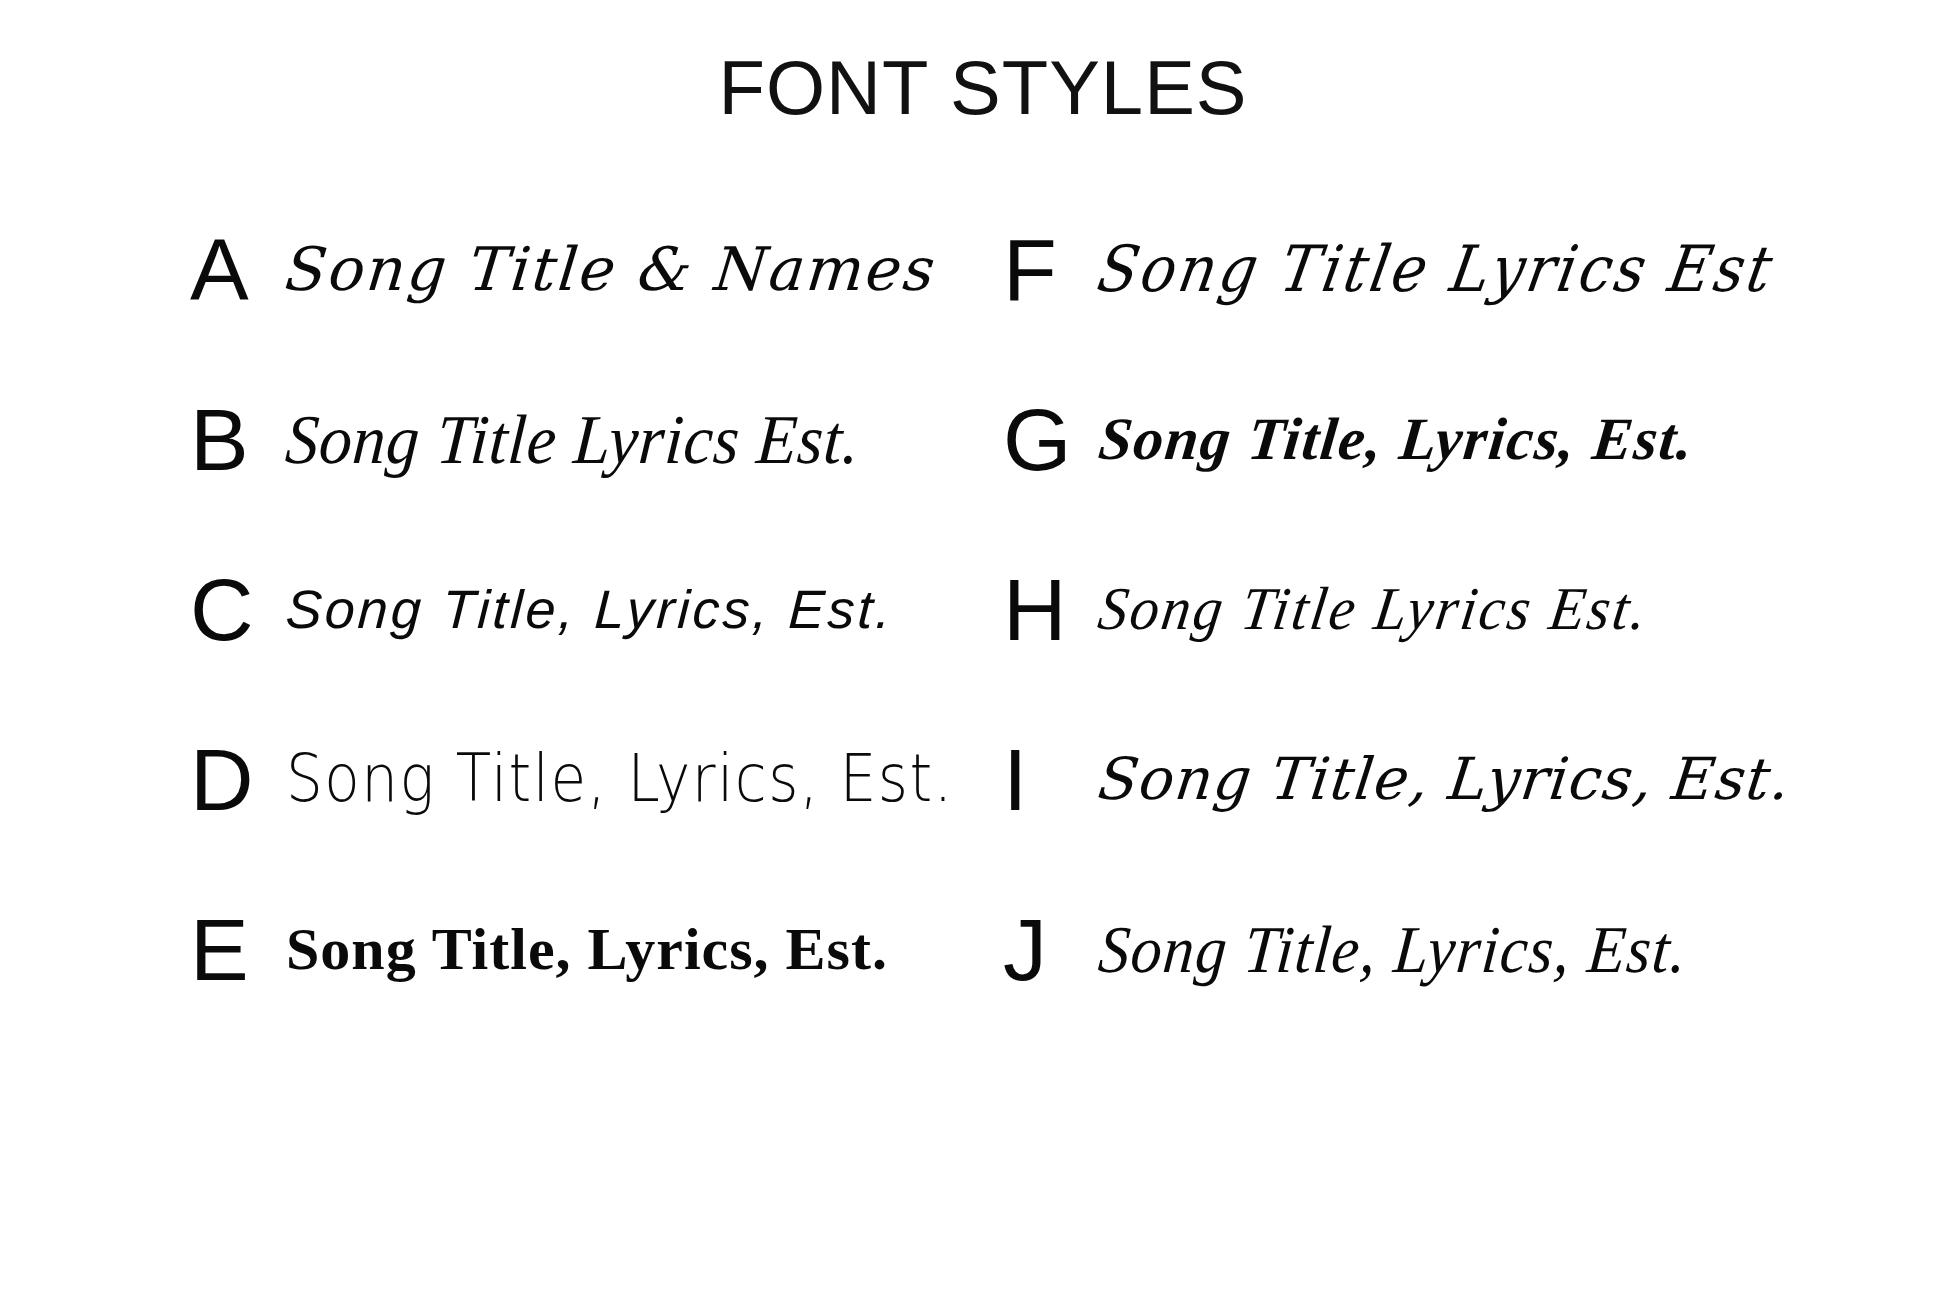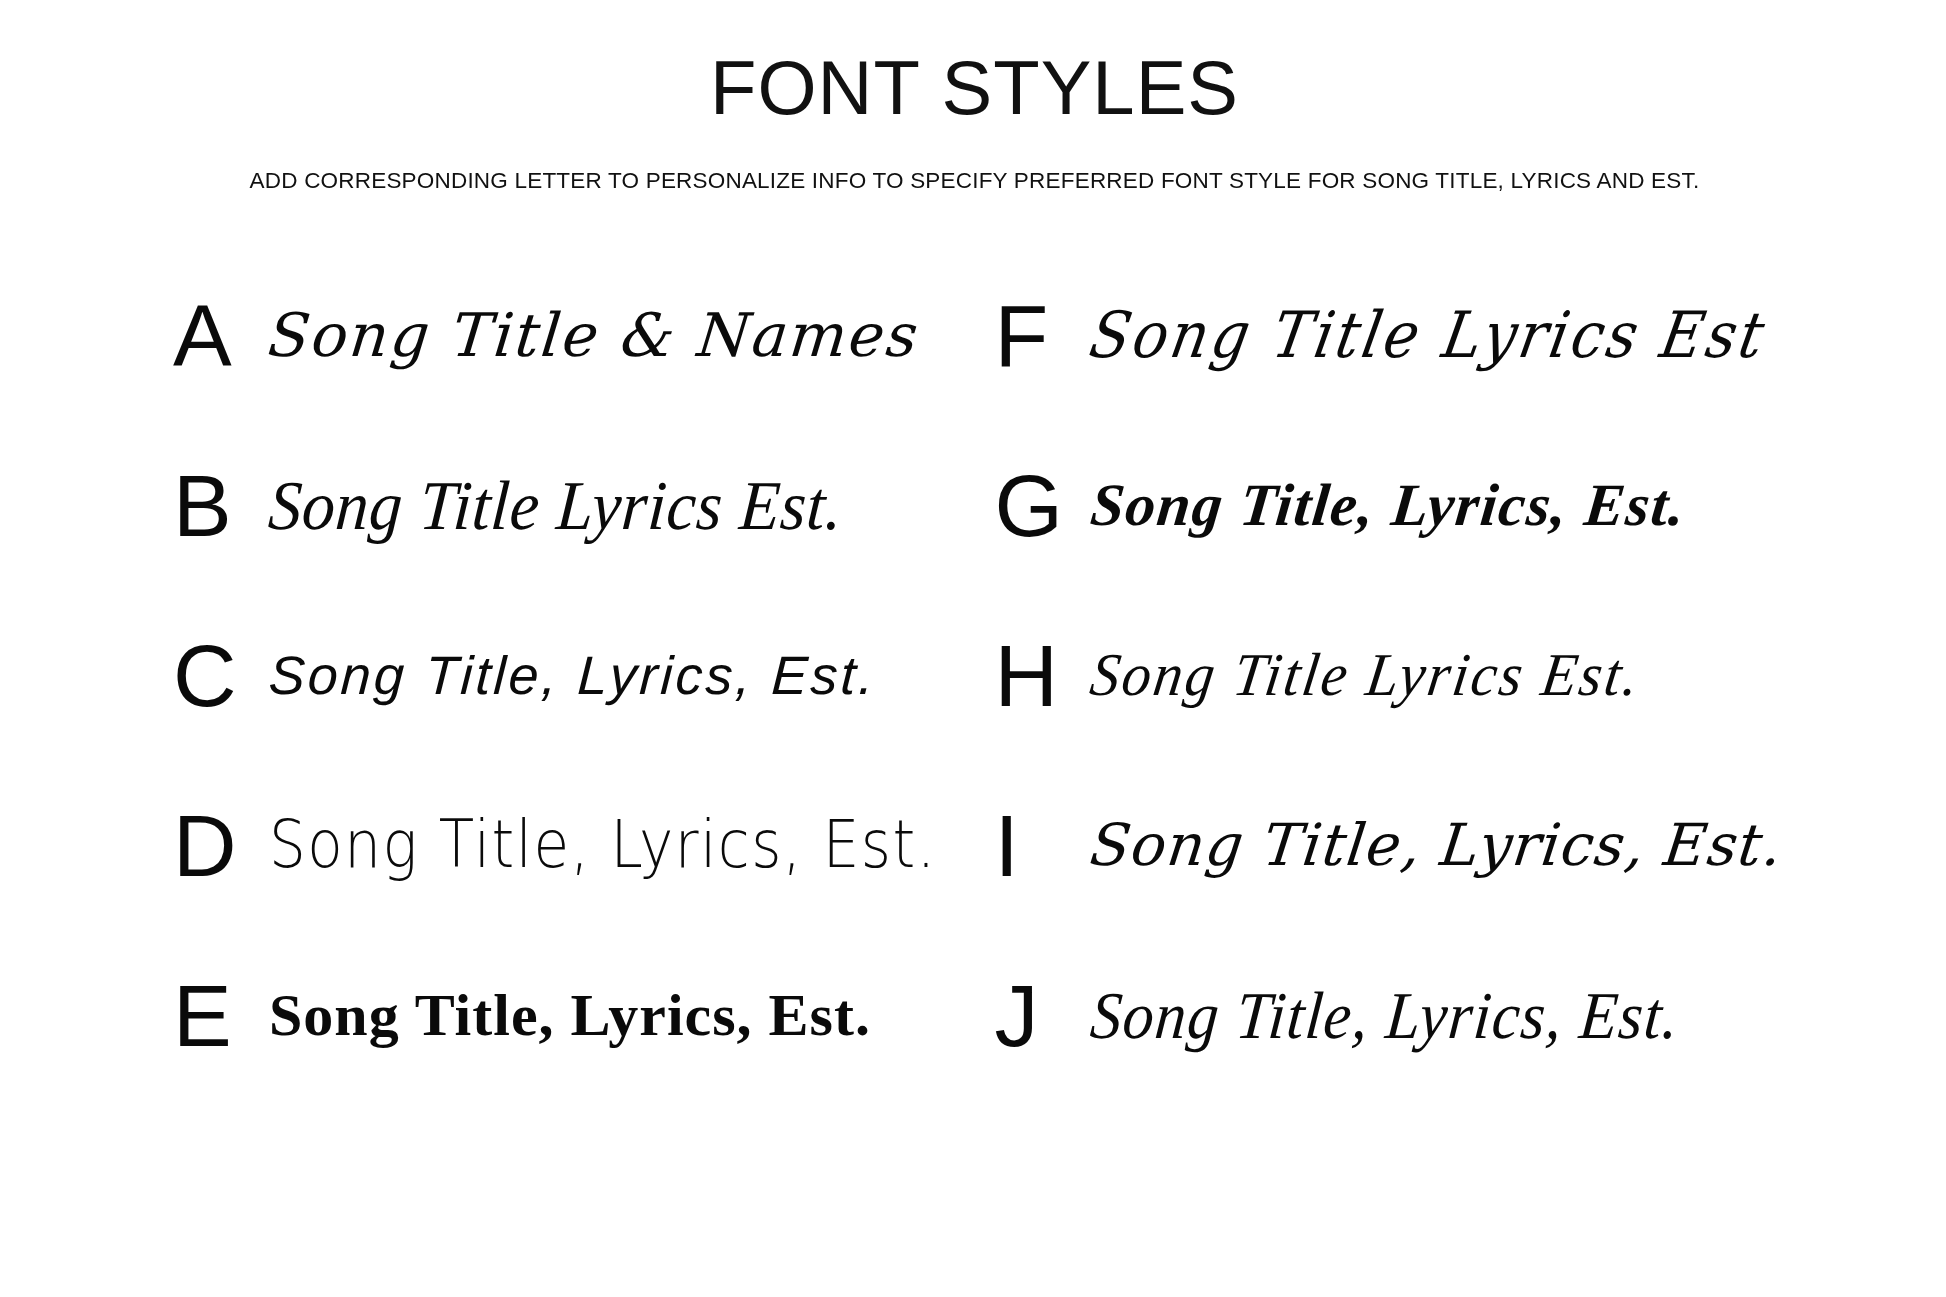--- a/index.html
+++ b/index.html
@@ -13,21 +13,21 @@
     overflow: hidden;
     font-family: "Liberation Sans", sans-serif;
     color: #0d0d0d;
     position: relative;
   }
 
   .sheet {
     width: 1946px;
     height: 1297px;
     box-sizing: border-box;
-    padding: 30px 60px 20px 63px;
+    padding: 30px 60px 20px 80px;
     position: relative;
   }
 
   .page-title {
     text-align: center;
     font-family: "Liberation Sans", sans-serif;
     font-weight: 400;
     font-size: 76px;
     letter-spacing: 1px;
     margin: 18px 0 0 0;
@@ -171,21 +171,20 @@
     transform-origin: left center;
   }
 </style>
 </head>
 <body>
 
 <div class="sheet">
 
   <h1 class="page-title">FONT STYLES</h1>
 
-  <p class="subtitle">ADD CORRESPONDING LETTER TO PERSONALIZE INFO TO SPECIFY  PREFERRED FONT STYLE  FOR  SONG TITLE, LYRICS AND EST.</p>
 
   <div class="styles-grid">
 
     <div class="style-row left">
       <span class="letter">A</span>
       <span class="sample s-a">Song Title &amp; Names</span>
     </div>
 
     <div class="style-row right">
       <span class="letter">F</span>

